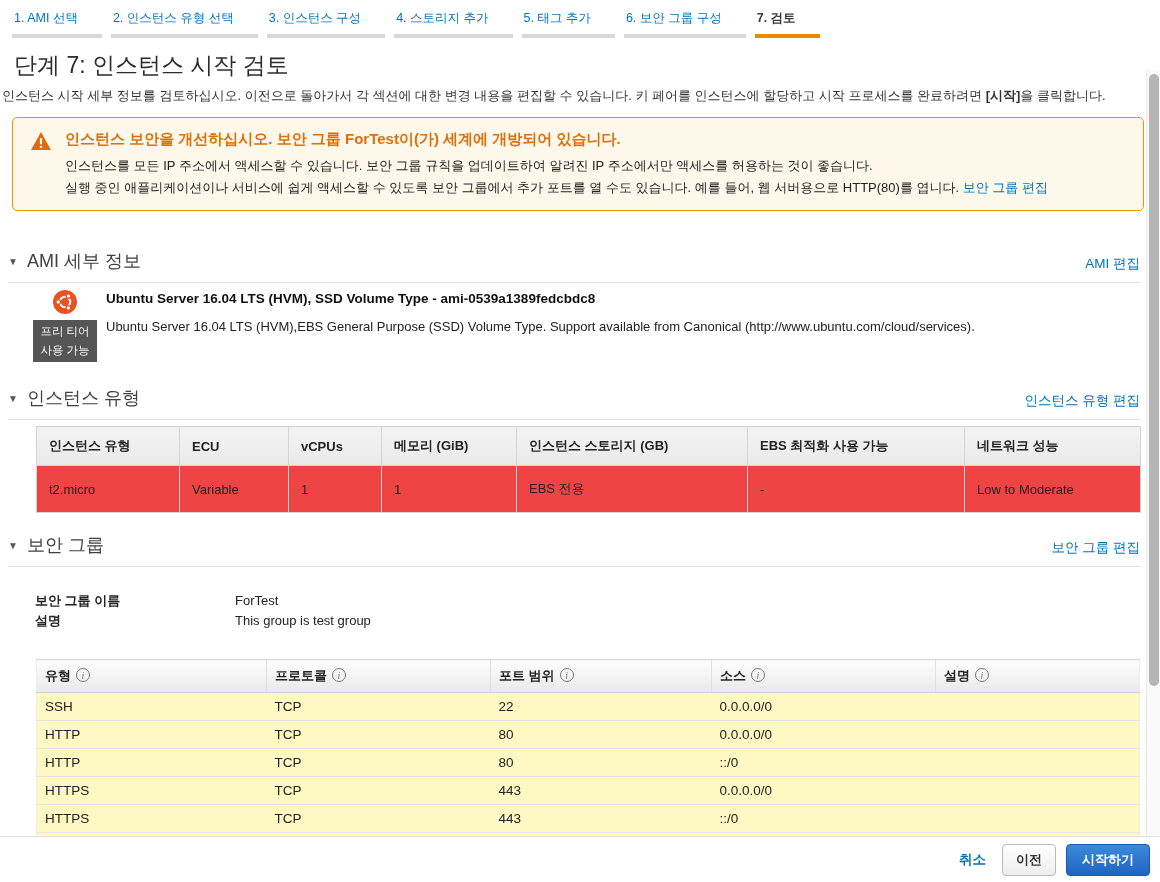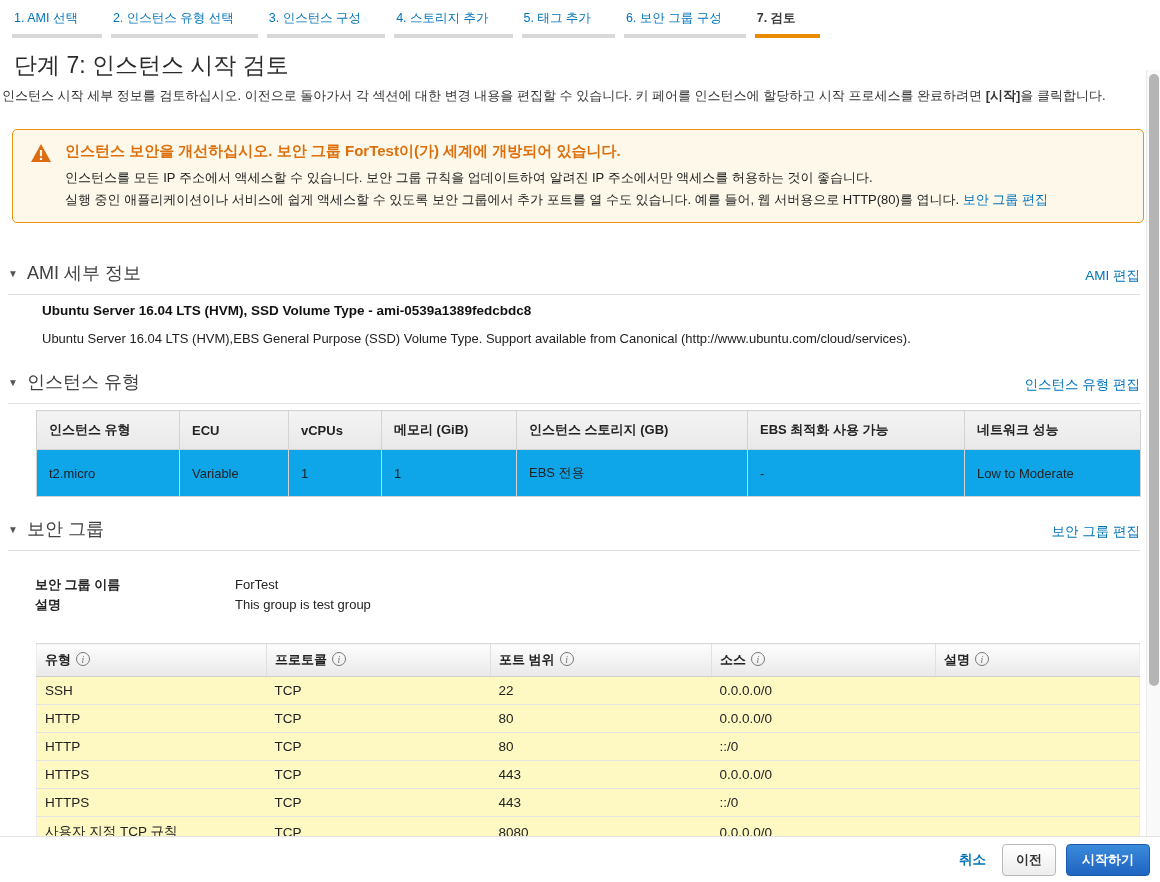--- a/index.html
+++ b/index.html
@@ -19,21 +19,21 @@
   }
   .tab.active { color:#3a3a3a; font-weight:bold; border-bottom-color:#e88b01; }
 
   
   .page-title { font-size:23px; font-weight:400; color:#2b2b2b; margin:12px 0 0 14px; }
   .page-desc { font-size:13px; color:#333; margin:6px 20px 0 2px; line-height:17px; }
   .page-desc b { font-weight:bold; }
 
   
   .warning-box {
-    margin:25px 16px 0 12px; border:1px solid #e8940c; border-radius:5px;
+    margin:13px 16px 0 12px; border:1px solid #e8940c; border-radius:5px;
     background:#fdf8e9; padding:12px 20px 12px 18px; display:flex;
   }
   .warning-icon { flex:0 0 auto; margin:2px 14px 0 0; }
   .warning-title { color:#dd6f0c; font-size:15px; font-weight:bold; margin-bottom:6px; }
   .warning-line { font-size:13px; color:#222; line-height:21px; margin-top:1px; }
   .warning-link { color:#0073bb; text-decoration:none; cursor:pointer; }
 
   
   .section-header {
     display:flex; justify-content:space-between; align-items:flex-end;
@@ -61,21 +61,21 @@
   .ami-details b { font-weight:bold; }
   .ami-detail-item { margin-right:26px; }
 
   
   table { border-collapse:collapse; }
   .itype-table { margin:6px 20px 0 36px; width:1104px; table-layout:fixed; }
   .itype-table th, .itype-table td {
     border:1px solid #d3d3d3; text-align:left; font-size:13px; padding:10px 12px;
   }
   .itype-table th { background:linear-gradient(#f3f3f3,#e9e9e9); font-weight:bold; color:#222; }
-  .itype-table td { padding:14px 12px; color:#222; background:#0ea5e9; }
+  .itype-table td { padding:14px 12px; color:#222; background:#ef4444; }
 
   
   .kv { margin:24px 0 0 35px; }
   .kv-row { display:flex; line-height:20px;align-items:center; }
   .kv-label { width:200px; font-size:13px; font-weight:bold; color:#222; }
   .kv-value { font-size:13px; color:#222; }
 
   .rules-table { margin:28px 20px 0 36px; width:1104px; table-layout:fixed; border:1px solid #ececec; }
   .rules-table th {
     background:linear-gradient(#fdfdfd,#e9e9e9);
@@ -148,20 +148,32 @@
   </div>
 
   <div class="section-header ami">
     <span class="section-title-wrap">
       <span class="tri">▼</span>
       <span class="section-title">AMI 세부 정보</span>
     </span>
     <a class="edit-link">AMI 편집</a>
   </div>
   <div class="ami-row">
+    <div class="ami-media">
+      <span>
+        <svg width="24" height="24" viewBox="0 0 24 24">
+          <circle cx="12" cy="12" r="12" fill="#e9531f"></circle>
+          <circle cx="12" cy="12" r="5.2" fill="none" stroke="#fff" stroke-width="2.1"></circle>
+          <circle cx="5.2" cy="12" r="2.3" fill="#fff" stroke="#e9531f" stroke-width="1.3"></circle>
+          <circle cx="15.4" cy="6.1" r="2.3" fill="#fff" stroke="#e9531f" stroke-width="1.3"></circle>
+          <circle cx="15.4" cy="17.9" r="2.3" fill="#fff" stroke="#e9531f" stroke-width="1.3"></circle>
+        </svg>
+      </span>
+      <div class="free-tier-badge">프리 티어 사용 가능</div>
+    </div>
     <div class="ami-text">
       <div class="ami-name">Ubuntu Server 16.04 LTS (HVM), SSD Volume Type - ami-0539a1389fedcbdc8</div>
       <div class="ami-desc">Ubuntu Server 16.04 LTS (HVM),EBS General Purpose (SSD) Volume Type. Support available from Canonical (http://www.ubuntu.com/cloud/services).</div>
     </div>
   </div>
 
   <div class="section-header itype">
     <span class="section-title-wrap">
       <span class="tri">▼</span>
       <span class="section-title">인스턴스 유형</span>

